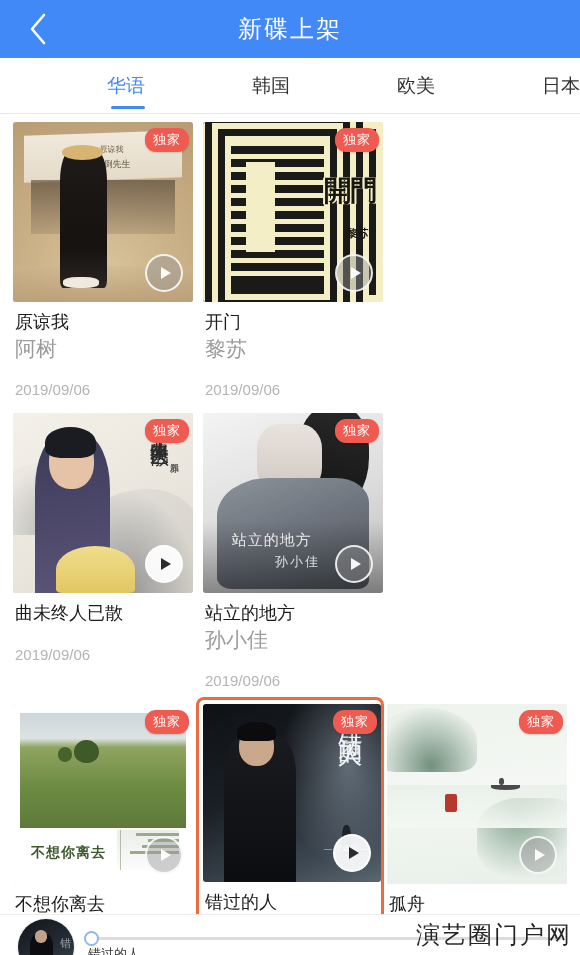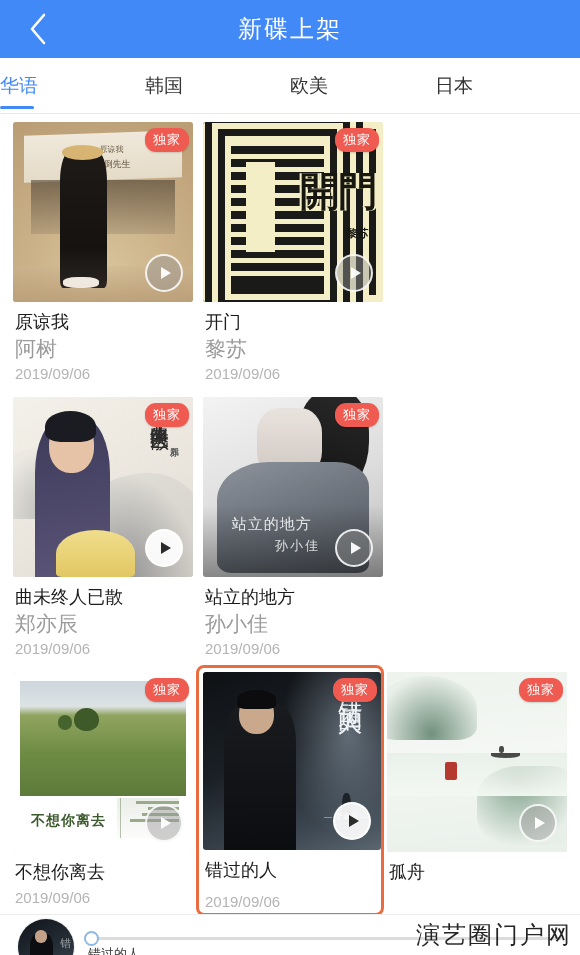--- a/index.html
+++ b/index.html
@@ -22,21 +22,21 @@
   .back-btn svg{display:block;}
   .header-title{
     color:#ffffff;font-size:24px;letter-spacing:2px;font-weight:400;
   }
 
   
   .tabs{
     display:flex;height:55px;background:#ffffff;border-bottom:1px solid #e9e9e9;
   }
   .tab{
-    flex:1;display:flex;flex-direction:column;align-items:flex-start;justify-content:center;
+    flex:1;display:flex;flex-direction:column;align-items:flex-end;justify-content:center;
     position:relative;cursor:pointer;
   }
   .tab span.tab-label{font-size:19px;color:#333333;line-height:28px;}
   .tab.active span.tab-label{color:#4189f7;}
   .tab .underline{
     position:absolute;bottom:4px;width:34px;height:3px;border-radius:2px;background:transparent;
   }
   .tab.active .underline{background:#4189f7;}
 
   
@@ -71,21 +71,21 @@
   .play i{
     width:0;height:0;border-left:10px solid rgba(255,255,255,.95);
     border-top:6px solid transparent;border-bottom:6px solid transparent;
     margin-left:3px;display:block;
   }
   .play.solid{background:rgba(255,255,255,.92);border-color:rgba(255,255,255,.95);}
   .play.solid i{border-left-color:#2b2b2b;}
   .meta{padding:8px 2px 0 2px;}
   .m-title{font-size:18px;color:#1c1c1c;line-height:24px;white-space:nowrap;overflow:hidden;}
   .m-artist{font-size:21px;color:#9b9b9b;line-height:23px;margin-top:3px;white-space:nowrap;overflow:hidden;}
-  .m-date{font-size:15px;color:#b4b4b4;line-height:23px;margin-top:2px;}
+  .m-date{font-size:15px;color:#b4b4b4;line-height:23px;margin-top:18px;}
   .card.selected .m-date{position:relative;top:6px;}
 
   
   .art{position:absolute;inset:0;}
   
   .art-forgive{background:
      radial-gradient(circle at 50% 85%, #d9c59c 0%, #cbb289 40%, #b99c73 100%);}
   .art-forgive .banner{position:absolute;top:6%;left:6%;width:88%;height:26%;
      background:linear-gradient(180deg,#f2ece0,#e6ddcb);transform:skewY(-2deg);opacity:.95;}
   .art-forgive .bt1{position:absolute;top:12%;left:48%;font-size:8px;color:#6b5b42;}
@@ -104,21 +104,21 @@
   
   .art-door{background:#f3eec6;}
   .art-door .maze{position:absolute;inset:4%;background:#1a1a18;}
   .art-door .maze::before{content:"";position:absolute;inset:7%;
     background:repeating-linear-gradient(#f3eec6 0 5px,#1a1a18 5px 13px);}
   .art-door .rings{position:absolute;left:12%;top:8%;width:52%;height:84%;
      border:6px solid #f3eec6;box-shadow:
        0 0 0 7px #1a1a18, 0 0 0 13px #f3eec6, 0 0 0 20px #1a1a18,
        0 0 0 26px #f3eec6, 0 0 0 33px #1a1a18, 0 0 0 39px #f3eec6;}
   .art-door .inner{position:absolute;left:24%;top:22%;width:16%;height:50%;background:#f3eec6;}
-  .art-door .ch{position:absolute;right:4%;top:28%;font-size:40px;line-height:38px;
+  .art-door .ch{position:absolute;right:4%;top:28%;font-size:28px;line-height:38px;
      color:#17170f;font-weight:bold;letter-spacing:-2px;
      text-shadow:2px 0 0 #f3eec6,-2px 0 0 #f3eec6;}
   .art-door .sub{position:absolute;right:8%;top:58%;font-size:11px;color:#17170f;font-weight:bold;}
 
   
   .art-ink{background:linear-gradient(150deg,#f4f1ea 0%,#eae6dd 55%,#ded9cf 100%);}
   .art-ink .mount{position:absolute;right:-4%;bottom:0;width:72%;height:58%;
      background:radial-gradient(ellipse at 40% 100%,rgba(80,85,95,.55),rgba(140,145,155,.12) 70%);
      border-radius:60% 40% 0 0;}
   .art-ink .mount2{position:absolute;left:-10%;top:28%;width:55%;height:40%;
@@ -343,21 +343,20 @@
           <div class="vt">曲未终人已散</div>
           <div class="vt2">郑亦辰</div>
         </div>
         <div class="badge">独家</div>
         <div class="play solid">
             <i></i>
           </div>
       </div>
       <div class="meta">
         <div class="m-title">曲未终人已散</div>
-        <div class="m-artist">郑亦辰</div>
         <div class="m-date">2019/09/06</div>
       </div>
     </div>
 
     <div class="card">
       <div class="thumb">
         <div class="art art-stand">
           <div class="hair"></div>
           <div class="skin"></div>
           <div class="denim"></div>

